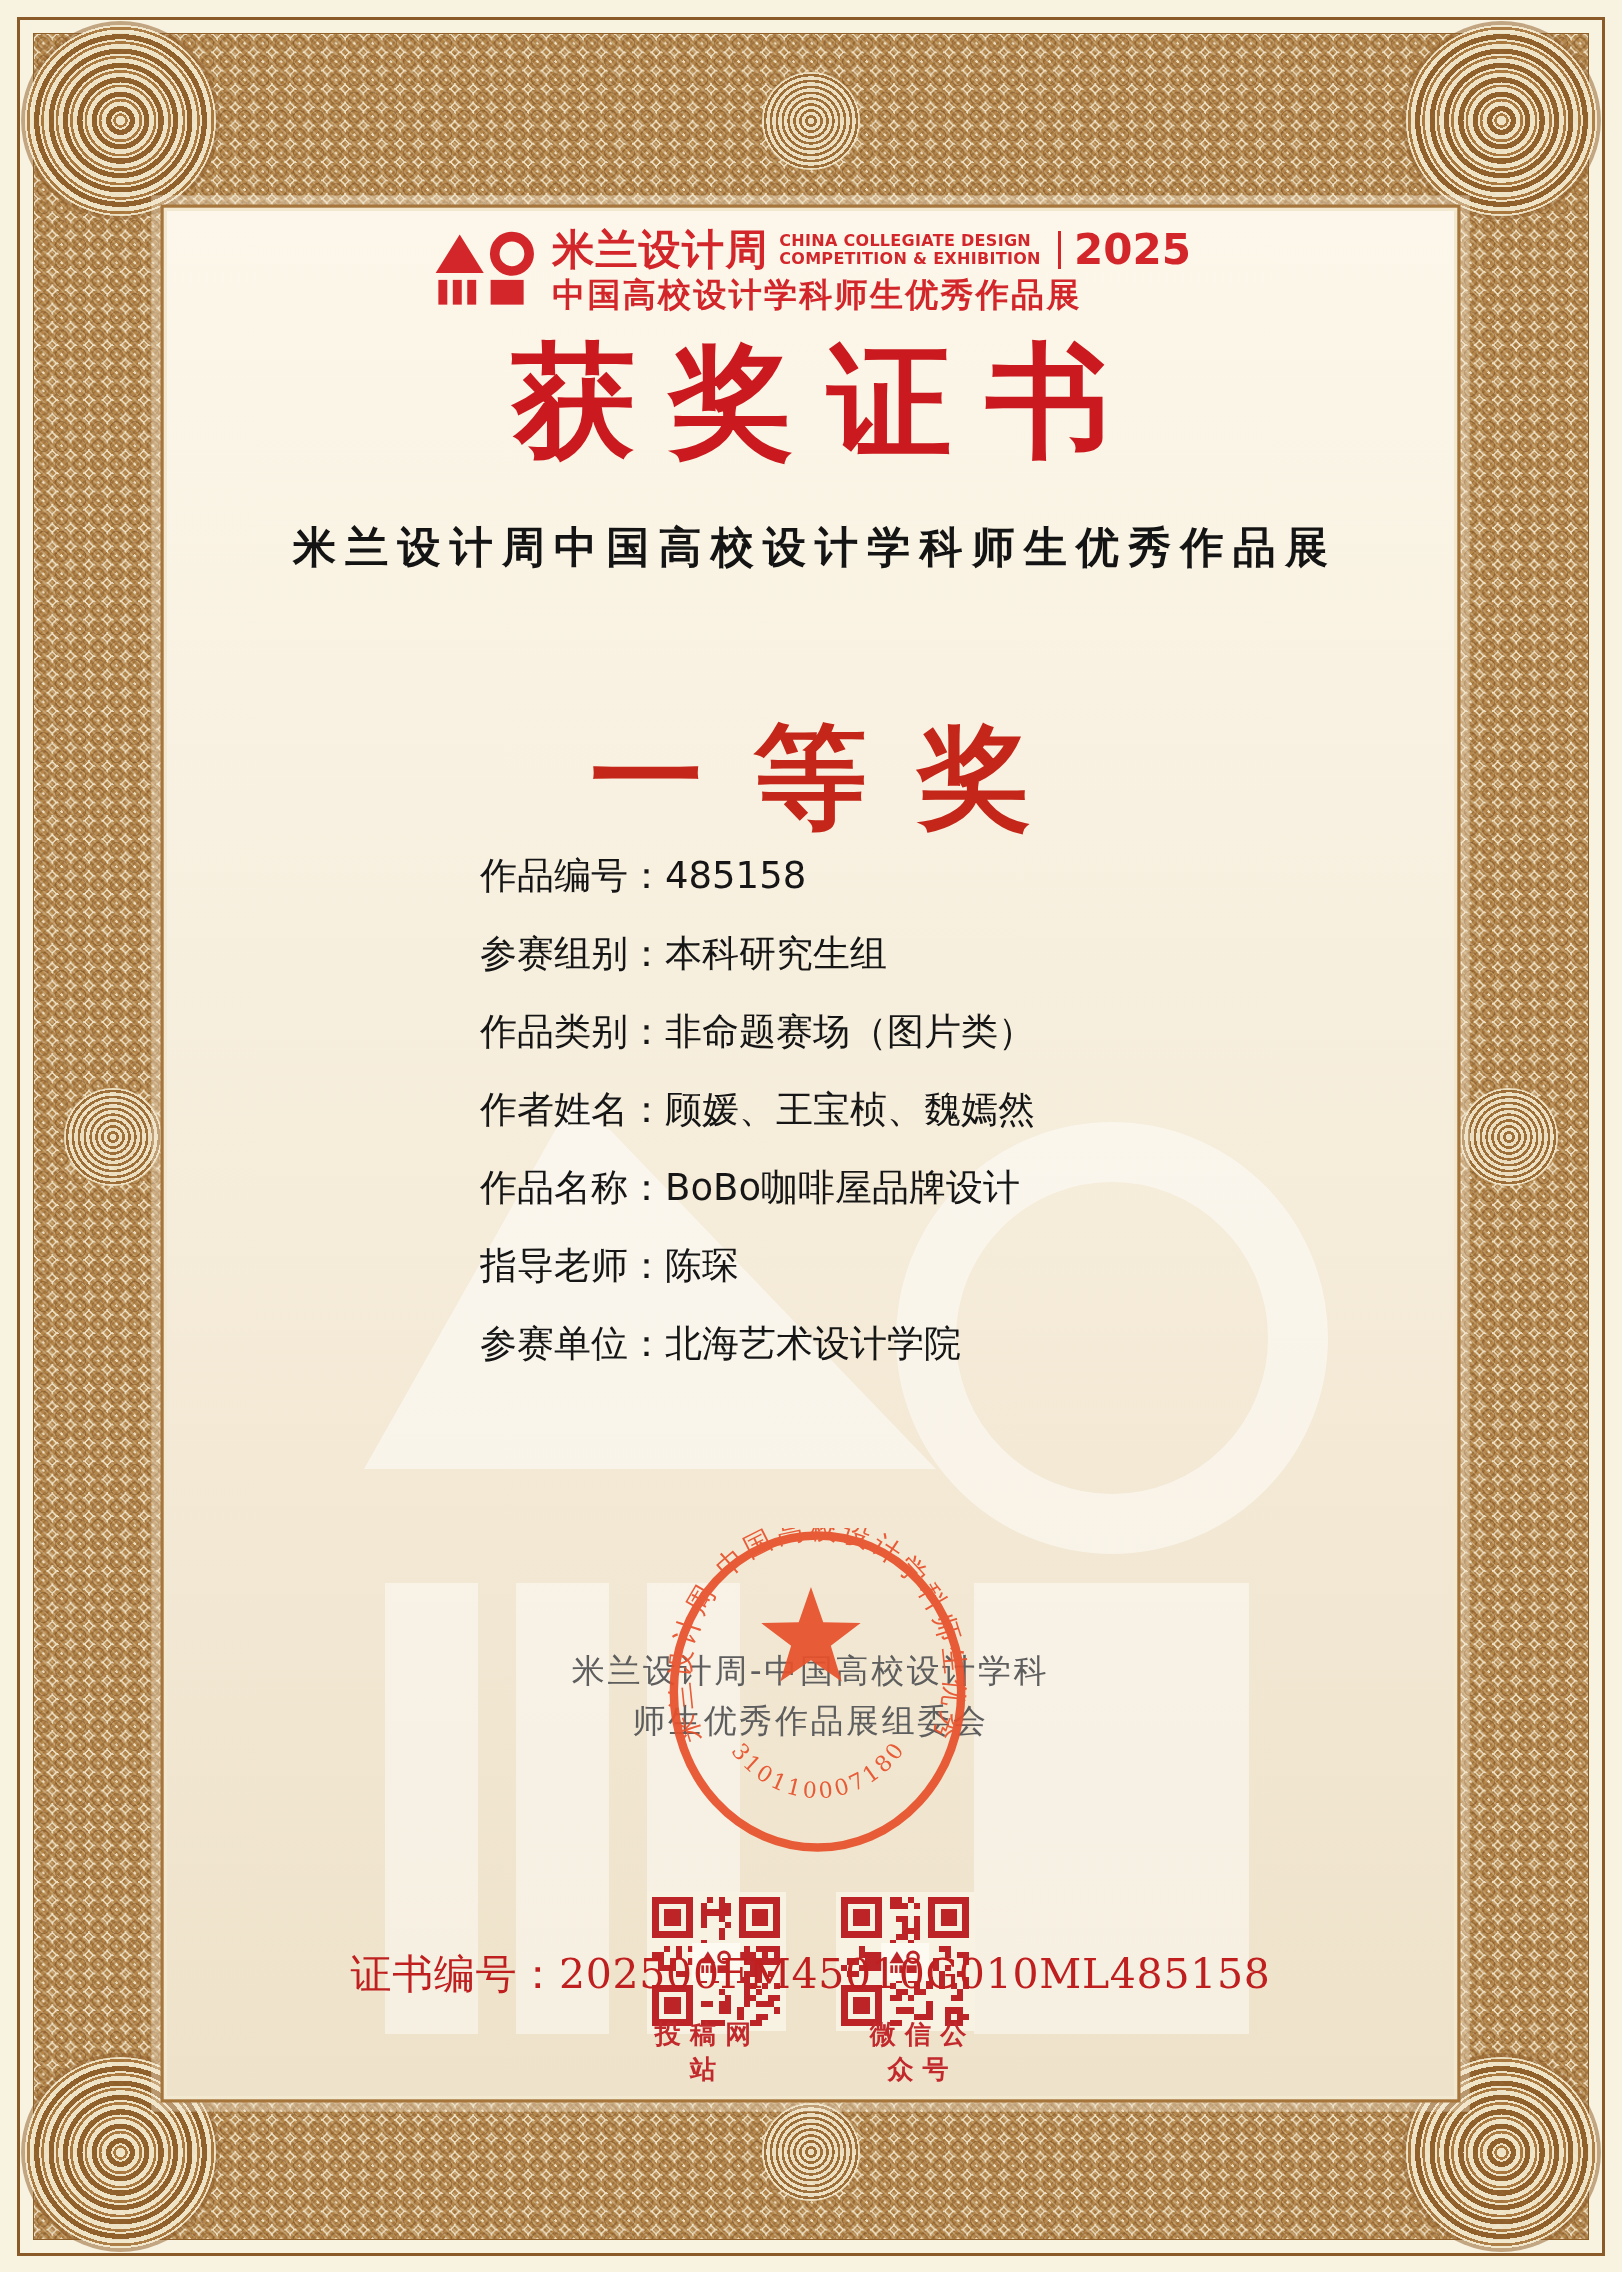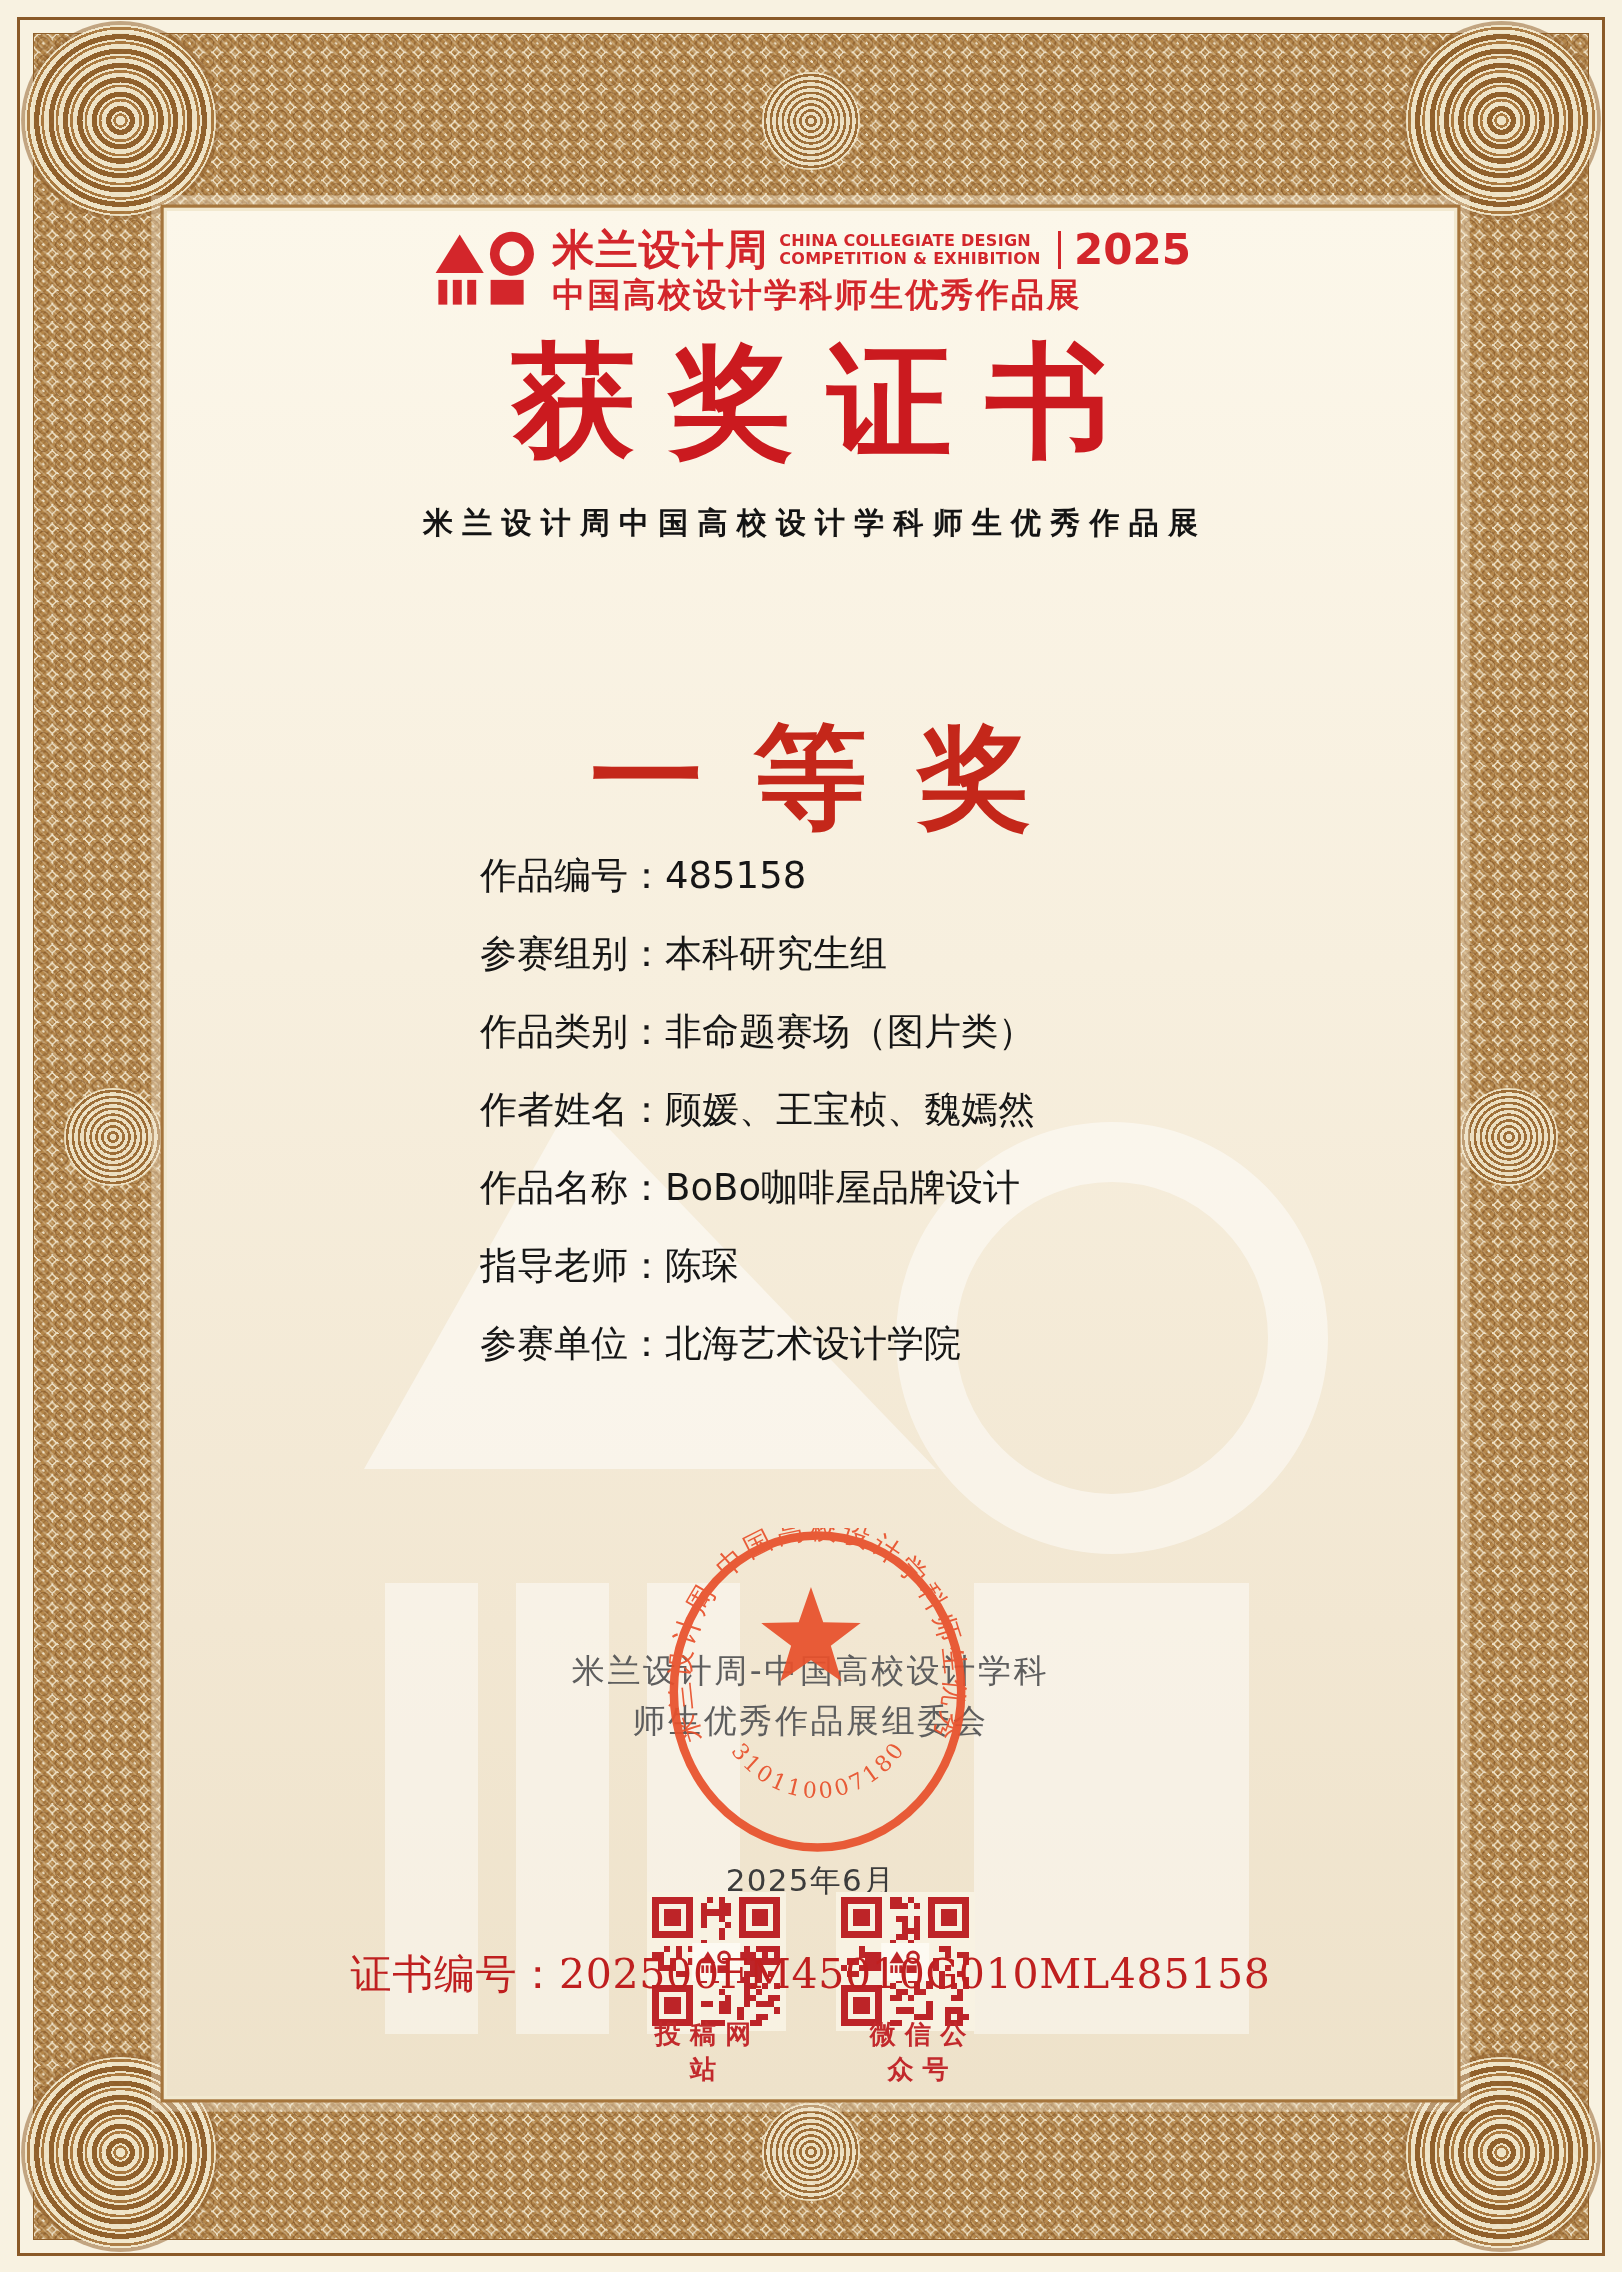--- a/index.html
+++ b/index.html
@@ -63,21 +63,21 @@
   .logo-line1{display:flex;align-items:center;}
   .brand-cn{font-size:42px;font-weight:700;color:#d3262b;letter-spacing:1.3px;line-height:1;}
   .brand-en{margin-left:10.5px;text-align:left;font-size:16px;line-height:1.17;font-weight:700;color:#d3262b;letter-spacing:0.3px;}
   .year-divider{width:3.3px;height:38px;background:#d3262b;margin:0 13px 0 17px;}
   .brand-year{font-size:42px;font-weight:600;color:#d3262b;line-height:1;}
   .series-cn{margin-top:6.5px;font-size:33px;font-weight:700;color:#d3262b;letter-spacing:2.3px;line-height:1;}
 
   .cert-title{top:128px;font-family:"DejaVu Serif","Liberation Serif",serif;
     font-size:124px;font-weight:700;color:#cb1a1f;letter-spacing:34px;padding-left:34px;line-height:1;}
 
-  .event1{top:297px;font-size:30px;font-weight:700;color:#141414;letter-spacing:9.2px;padding-left:9.2px;line-height:1;}
+  .event1{top:315px;font-size:43px;font-weight:700;color:#141414;letter-spacing:9.2px;padding-left:9.2px;line-height:1;}
   .event2{top:393px;font-size:43px;font-weight:700;color:#141414;letter-spacing:9.2px;padding-left:9.2px;line-height:1;}
 
   .award{top:509px;font-family:"DejaVu Serif","Liberation Serif",serif;
     font-size:113px;font-weight:700;color:#c4271a;letter-spacing:51px;padding-left:51px;line-height:1;}
 
   
   .details{position:absolute;left:268px;top:646px;}
   .detail-row{display:flex;align-items:baseline;font-size:37px;line-height:38px;color:#161616;margin-bottom:40px;margin-left:45px;}
   .detail-row .lab,.detail-row .col{font-weight:500;}
   .detail-row .val{font-weight:500;}
@@ -218,21 +218,20 @@
       <path id="sealNumPath" d="M 95 330 A 168 186 0 0 0 375 330" fill="none"></path>
       <text font-size="42" letter-spacing="6" fill="#e8512c">
         <textPath href="#sealRingPath" startOffset="1%">米兰设计周-中国高校设计学科师生优秀作品展组委会</textPath>
       </text>
       <text font-size="34" letter-spacing="5" fill="#e8512c">
         <textPath href="#sealNumPath" startOffset="4%">3101100071803</textPath>
       </text>
       <polygon fill="#e8512c" points="225,90 243.8,144.1 301.1,145.3 255.4,179.9 272,234.7 225,202 178,234.7 194.6,179.9 148.9,145.3 206.2,144.1"></polygon>
     </svg>
 
-    <div class="cx date">2025年6月</div>
 
     <div class="cx qr-row">
       <div class="qr">
         <div class="qr-grid qr-mod">
             <div></div>
             <div></div>
             <div></div>
             <div></div>
             <div></div>
             <div></div>

